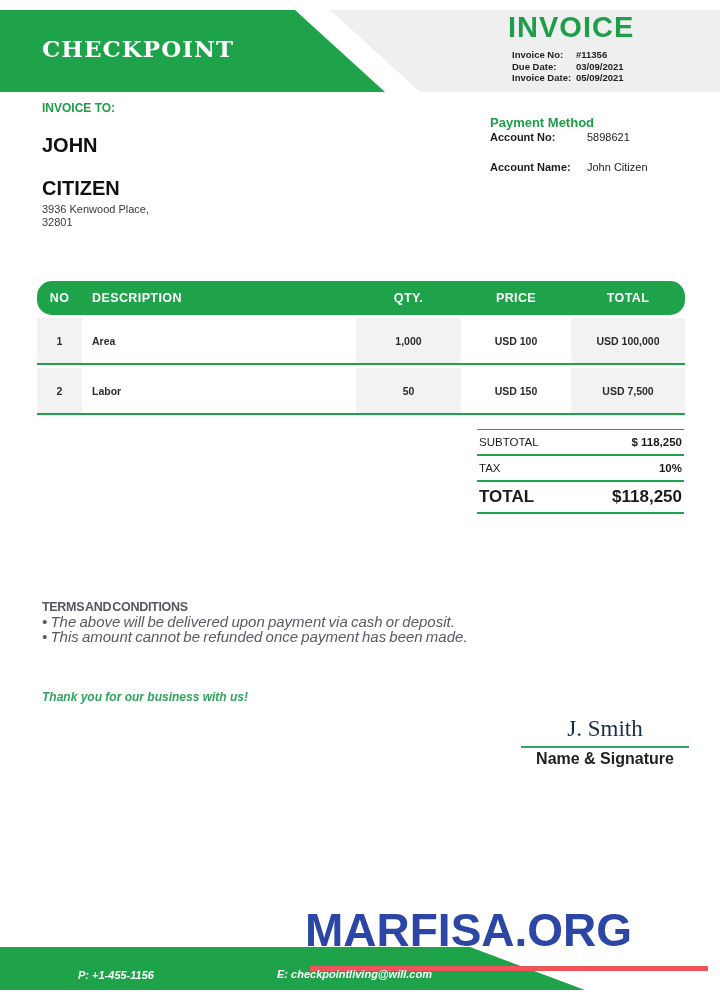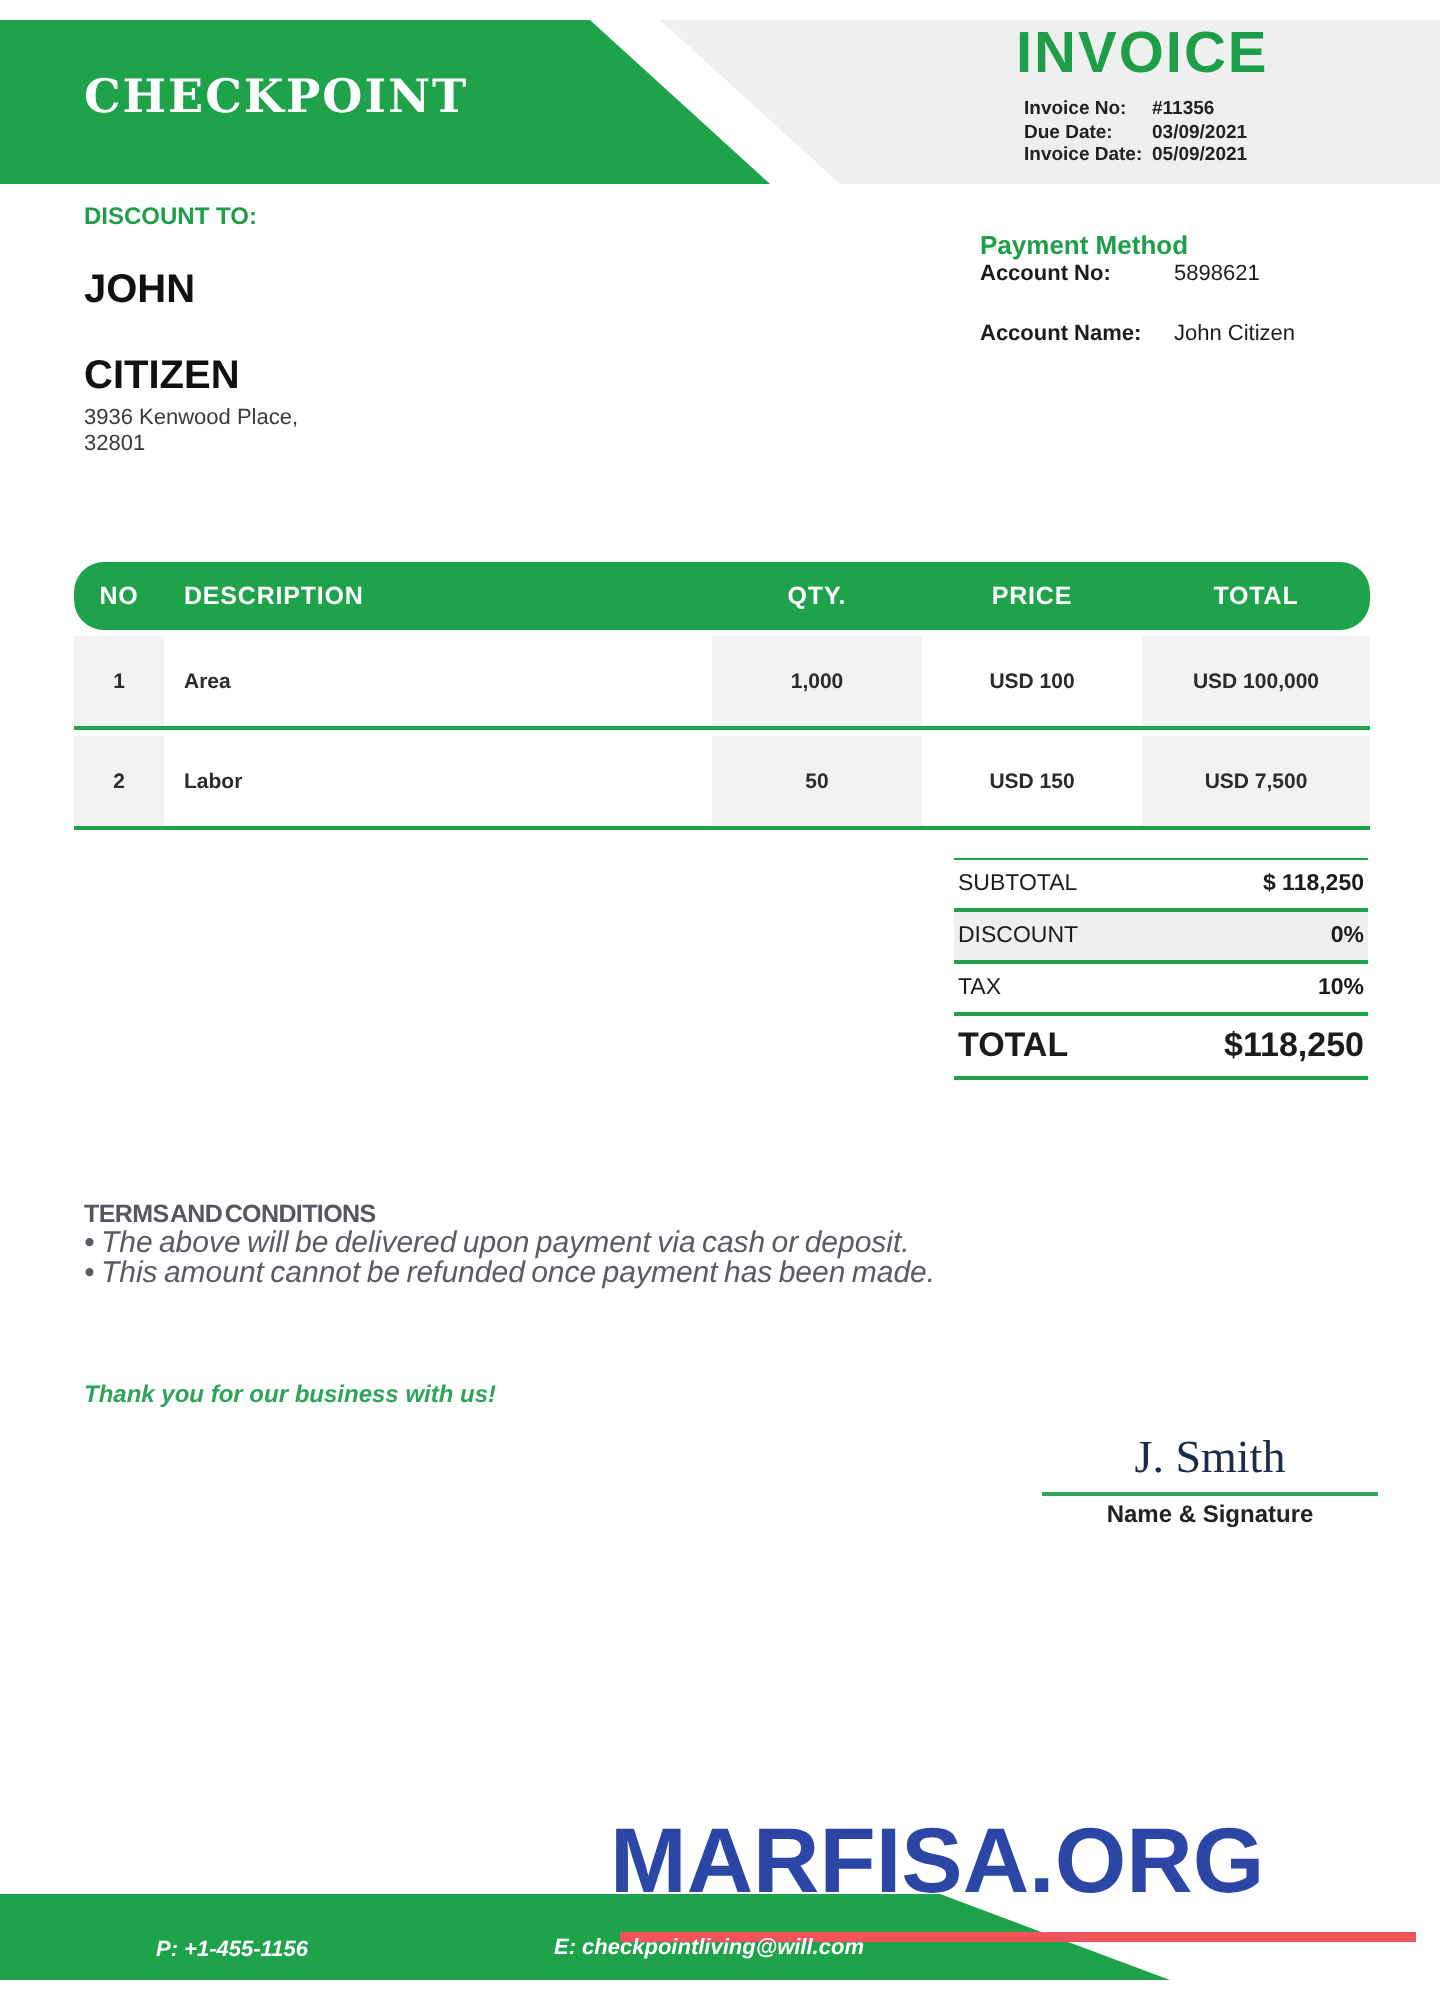--- a/index.html
+++ b/index.html
@@ -56,21 +56,21 @@
     border-bottom:2px solid var(--green);padding:5px 2px;font-size:17px;font-weight:bold;}
   
   .terms{position:absolute;left:42px;top:600px;color:var(--terms-gray);}
   .terms-heading{font-weight:bold;font-size:12.5px;letter-spacing:-.3px;word-spacing:-2px;color:#55565f;}
   .terms-item{font-size:15px;line-height:15px;word-spacing:-1px;font-style:italic;}
   .thank-you{position:absolute;left:42px;top:690px;color:#2EA45B;font-style:italic;font-size:12px;font-weight:bold;}
   
   .signature{position:absolute;left:505px;top:716px;width:200px;text-align:center;}
   .sig-name{font-family:"Liberation Serif","DejaVu Serif",serif;font-size:23px;color:var(--navy);}
   .sig-line{width:168px;height:2px;background:#2FA45B;margin:4px auto 2px auto;}
-  .sig-label{font-size:12px;font-weight:bold;color:#222;}
+  .sig-label{font-size:16px;font-weight:bold;color:#222;}
   
   .watermark{position:absolute;left:305px;top:903px;font-size:46px;font-weight:bold;color:var(--blue);
     letter-spacing:0;z-index:4;}
   .red-line{position:absolute;left:310px;top:966px;width:398px;height:5px;background:var(--red);z-index:3;}
   .footer-band{position:absolute;left:0;top:947px;width:585px;height:43px;background:var(--green);
     clip-path:polygon(0 0,470px 0,585px 100%,0 100%);z-index:2;}
   .footer-phone{position:absolute;left:78px;top:969px;z-index:5;color:#fff;font-size:11px;
     font-style:italic;font-weight:bold;}
   .footer-email{position:absolute;left:277px;top:968px;z-index:5;color:#fff;font-size:11px;
     font-style:italic;font-weight:bold;}
@@ -98,21 +98,21 @@
       <span class="meta-label">Due Date:</span>
       <span>03/09/2021</span>
     </div>
     <div class="meta-row">
       <span class="meta-label">Invoice Date:</span>
       <span>05/09/2021</span>
     </div>
   </div>
 
   <div class="bill-to">
-    <div class="bill-heading">DISCOUNT TO:</div>
+    <div class="bill-heading">INVOICE TO:</div>
     <div class="bill-name">JOHN</div>
     <div class="bill-name">CITIZEN</div>
     <div class="bill-addr">
       <div>3936 Kenwood Place,</div>
       <div>32801</div>
     </div>
   </div>
 
   <div class="payment">
     <div class="pay-heading">Payment Method</div>
@@ -148,24 +148,20 @@
       <div class="c-price">USD 150</div>
       <div class="c-total">USD 7,500</div>
     </div>
   </div>
 
   <div class="totals">
     <div class="tot-row">
       <span>SUBTOTAL</span>
       <span class="tot-value">$ 118,250</span>
     </div>
-    <div class="tot-row shaded">
-      <span>DISCOUNT</span>
-      <span class="tot-value">0%</span>
-    </div>
     <div class="tot-row">
       <span>TAX</span>
       <span class="tot-value">10%</span>
     </div>
     <div class="tot-grand">
       <span>TOTAL</span>
       <span>$118,250</span>
     </div>
   </div>
 

